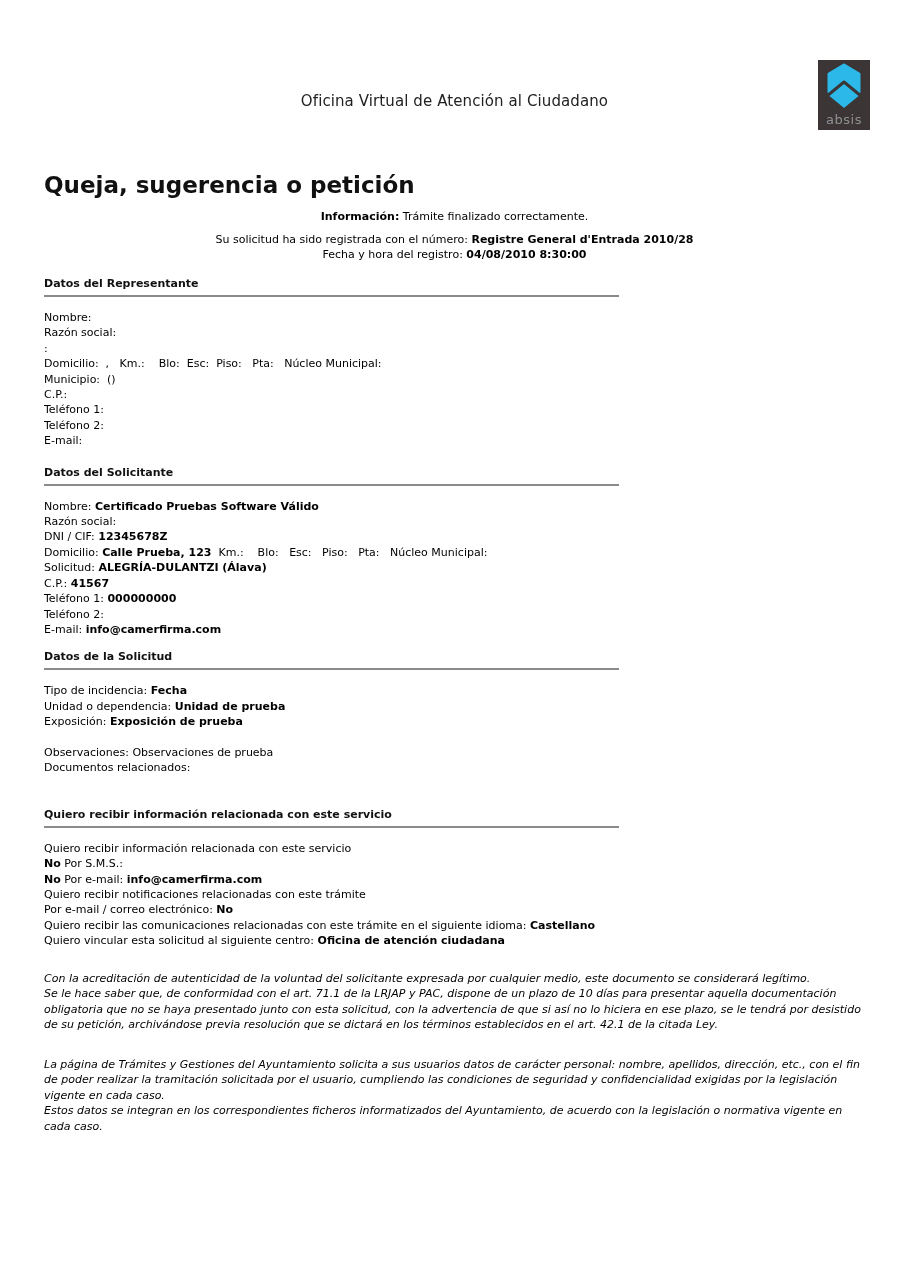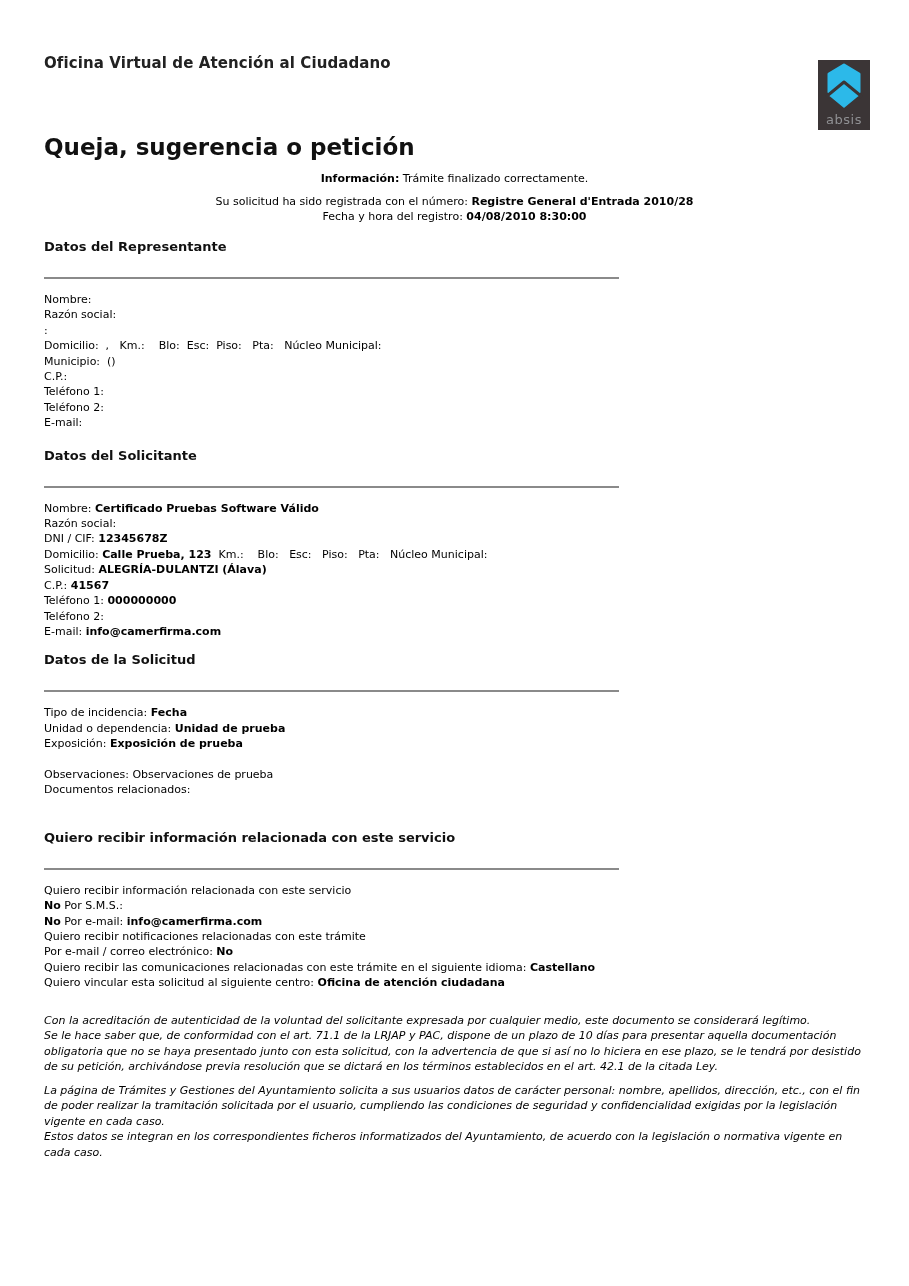--- a/index.html
+++ b/index.html
@@ -7,25 +7,26 @@
   body {
     width: 909px;
     min-height: 1286px;
     position: relative;
     font-family: "DejaVu Sans", "Liberation Sans", sans-serif;
     color: #000;
   }
   .page { padding: 0 44px; }
 
   .app-title {
-    padding-top: 54px;
+    padding-top: 92px;
     font-size: 15px;
-    font-weight: bold;
+    font-weight: normal;
     color: #222;
     letter-spacing: 0.1px;
+    text-align: center;
   }
 
   .logo {
     position: absolute;
     top: 60px;
     right: 39px;
     width: 52px;
     height: 70px;
     display: block;
   }
@@ -48,43 +49,43 @@
 
   .b { font-weight: bold; }
 
   .section.s1 { margin-top: 15px; }
   .section.s2 { margin-top: 17px; }
   .section.s3 { margin-top: 13px; }
   .section.s4 { margin-top: 32px; }
 
   .section-header {
     width: 575px;
-    font-size: 13px;
+    font-size: 11px;
     font-weight: bold;
     color: #111;
-    padding-bottom: 23px;
+    padding-bottom: 5px;
     border-bottom: 2px solid #8a8a8a;
   }
 
   .section-lines {
     margin-top: 13px;
     font-size: 11px;
     line-height: 15.4px;
   }
   .line { white-space: pre-wrap; }
   .line.spacer { height: 15.4px; }
 
   .legal {
     font-size: 11px;
     line-height: 15.5px;
     max-width: 821px;
     font-style: italic;
   }
   .legal.p1 { margin-top: 22px; }
-  .legal.p2 { margin-top: 8px; }
+  .legal.p2 { margin-top: 24px; }
 </style>
 </head>
 <body>
 
 <svg class="logo" viewBox="0 0 52 70" xmlns="http://www.w3.org/2000/svg">
   <rect x="0" y="0" width="52" height="70" fill="#3b3536"></rect>
   <polygon points="26,5 41,14 41,32 26,41 11,32 11,14" fill="#2cb9e9" stroke="#2cb9e9" stroke-width="3" stroke-linejoin="round"></polygon>
   <polygon points="26,22 43,36 26,50 9,36" fill="#2cb9e9" stroke="#3b3536" stroke-width="3" stroke-linejoin="round"></polygon>
   <polygon points="26,25 39.5,36 26,47 12.5,36" fill="#2cb9e9"></polygon>
   <text x="26" y="64" text-anchor="middle" fill="#8f9093" font-family="DejaVu Sans, sans-serif" font-size="13" letter-spacing="0.5">absis</text>

